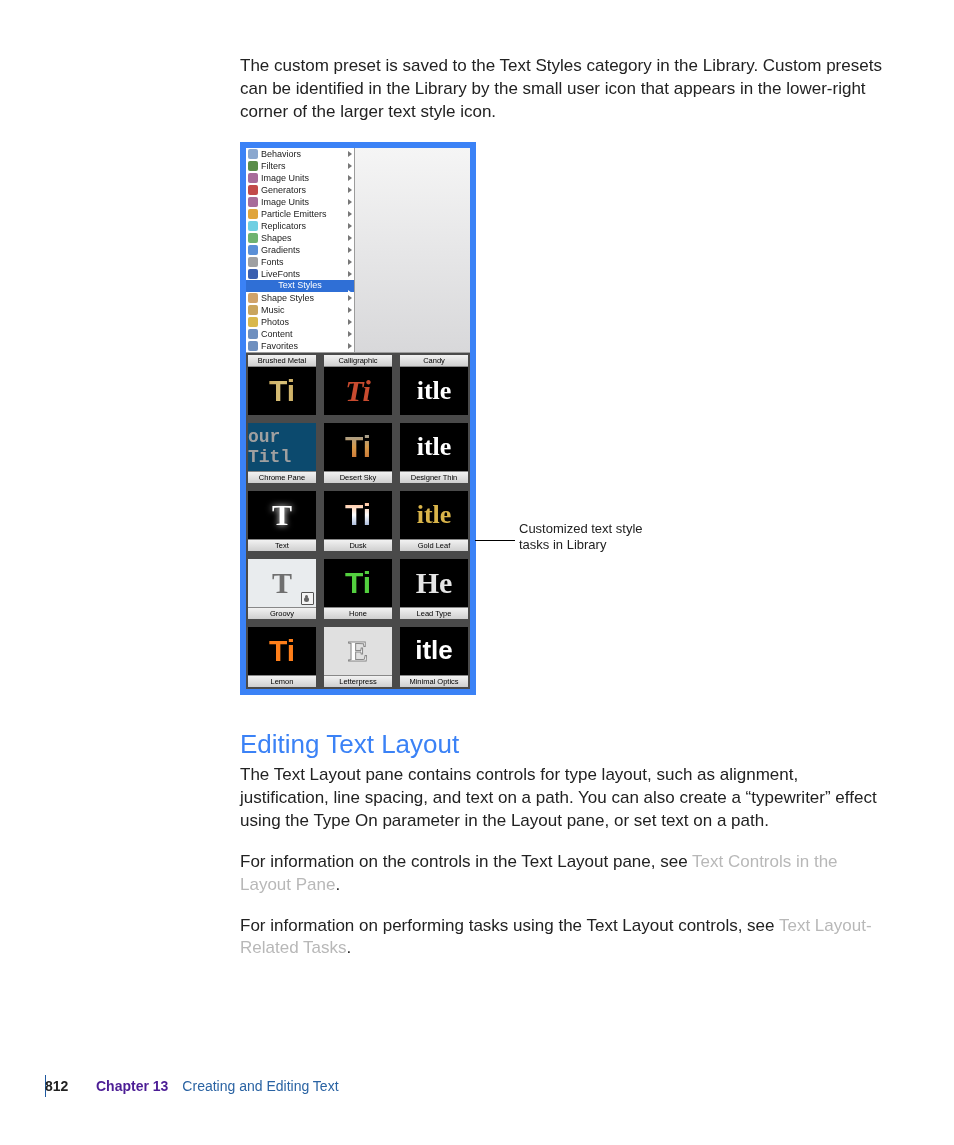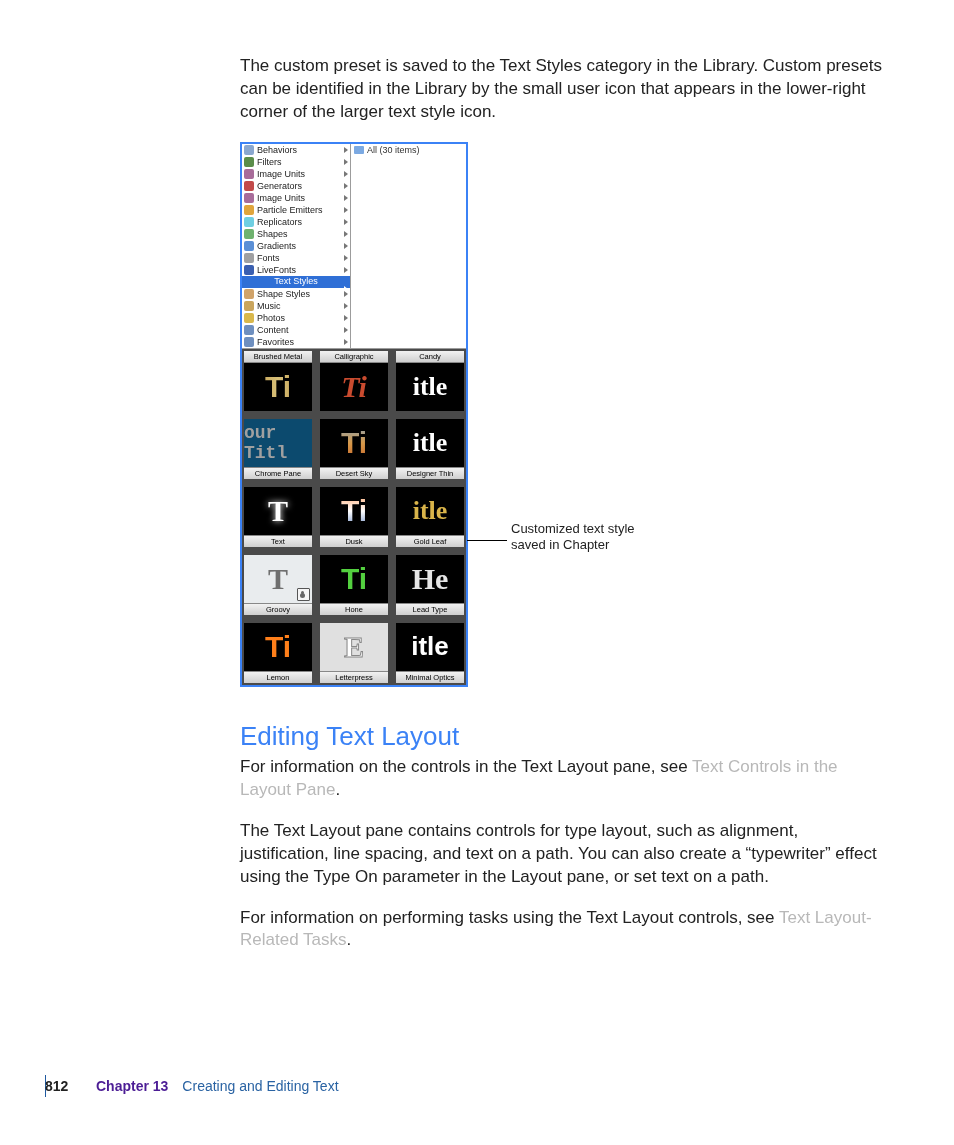--- a/index.html
+++ b/index.html
@@ -34,21 +34,21 @@
   }
 
   
   .figure-wrap {
     display: flex;
     align-items: flex-start;
     margin-bottom: 10px;
   }
   .library-shot {
     width: 224px;
-    border: 2px solid #3b82f6;
+    border: 6px solid #3b82f6;
     background: #dedede;
     font-family: "Lucida Grande", Arial, sans-serif;
     font-size: 9px;
   }
   .lib-top {
     display: flex;
     background: linear-gradient(#f5f5f5,#d8d8da);
     border-bottom: 1px solid #9c9c9c;
   }
   .cat-list {
@@ -306,23 +306,20 @@
               <span class="cat-icon" style="background: rgb(110, 143, 191);"></span>
               <span>Content</span>
               <span class="cat-arrow"></span>
             </div>
             <div class="cat-item">
               <span class="cat-icon" style="background: rgb(110, 143, 191);"></span>
               <span>Favorites</span>
               <span class="cat-arrow"></span>
             </div>
           </div>
-        <div class="right-pane">
-          <span class="folder-icon"></span><span>All (30 items)</span>
-        </div>
       </div>
       <div class="thumb-grid" id="thumb-grid">
           <div class="thumb-cell">
             <div class="caption-bar caption-top">Brushed Metal</div>
             <div class="preview pv-brushed small-ti">Ti</div>
           </div>
           <div class="thumb-cell">
             <div class="caption-bar caption-top">Calligraphic</div>
             <div class="preview pv-callig small-ti">Ti</div>
           </div>
@@ -378,32 +375,32 @@
             <div class="preview pv-minimal">itle</div>
             <div class="caption-bar">Minimal Optics</div>
           </div>
         </div>
     </div>
 
     <div class="callout">
       <div class="leader"></div>
       <div class="txt">
         <div>Customized text style</div>
-        <div>saved in Chapter</div>
+        <div>tasks in Library</div>
       </div>
     </div>
   </div>
 
   <h2 class="h2">Editing Text Layout</h2>
 
+  <p class="body-text">The Text Layout pane contains controls for type layout, such as alignment, justification, line spacing, and text on a path. You can also create a “typewriter” effect using the Type On parameter in the Layout pane, or set text on a path.</p>
+
   <p class="body-text">
     <span>For information on the controls in the Text Layout pane, see </span><span class="ghost-link">Text Controls in the Layout Pane</span><span>.</span>
   </p>
-
-  <p class="body-text">The Text Layout pane contains controls for type layout, such as alignment, justification, line spacing, and text on a path. You can also create a “typewriter” effect using the Type On parameter in the Layout pane, or set text on a path.</p>
 
   <p class="body-text">
     <span>For information on performing tasks using the Text Layout controls, see </span><span class="ghost-link">Text Layout-Related Tasks</span><span>.</span>
   </p>
 
   <div class="footer">
     <span class="pagenum">812</span>
     <span class="rule"></span>
     <span class="chapter">Chapter 13</span>
     <span class="chaptitle">Creating and Editing Text</span>

